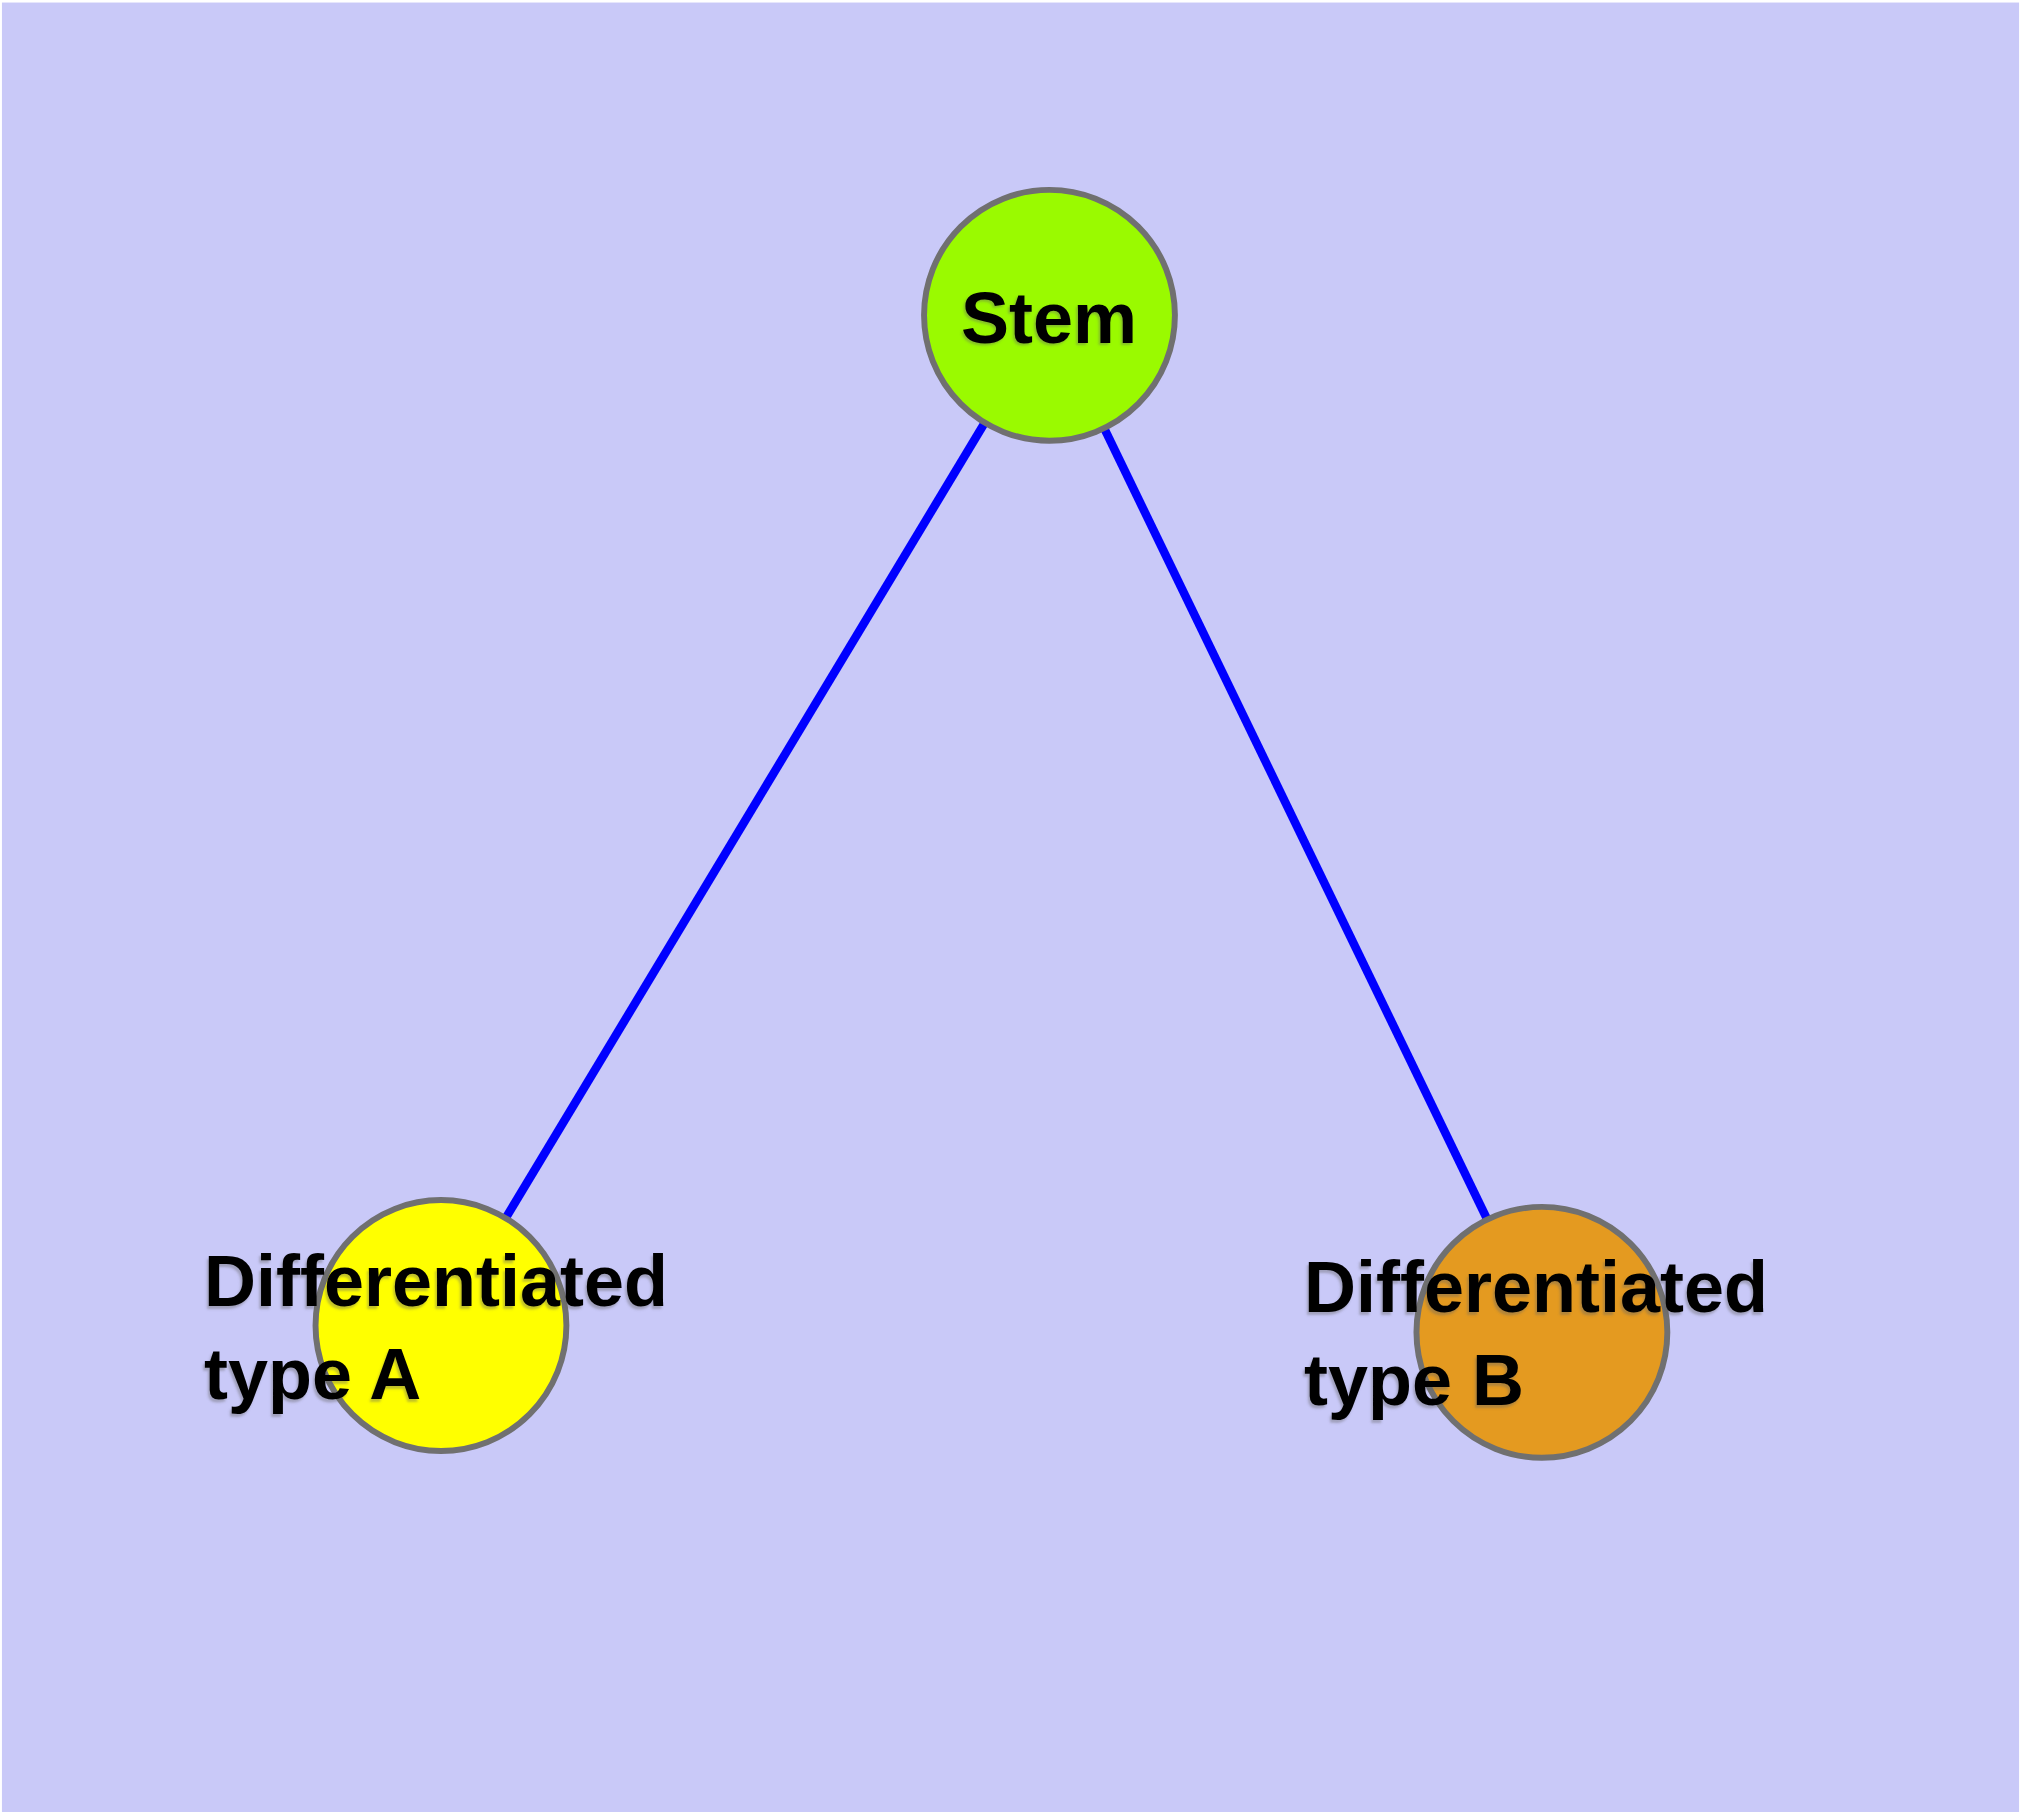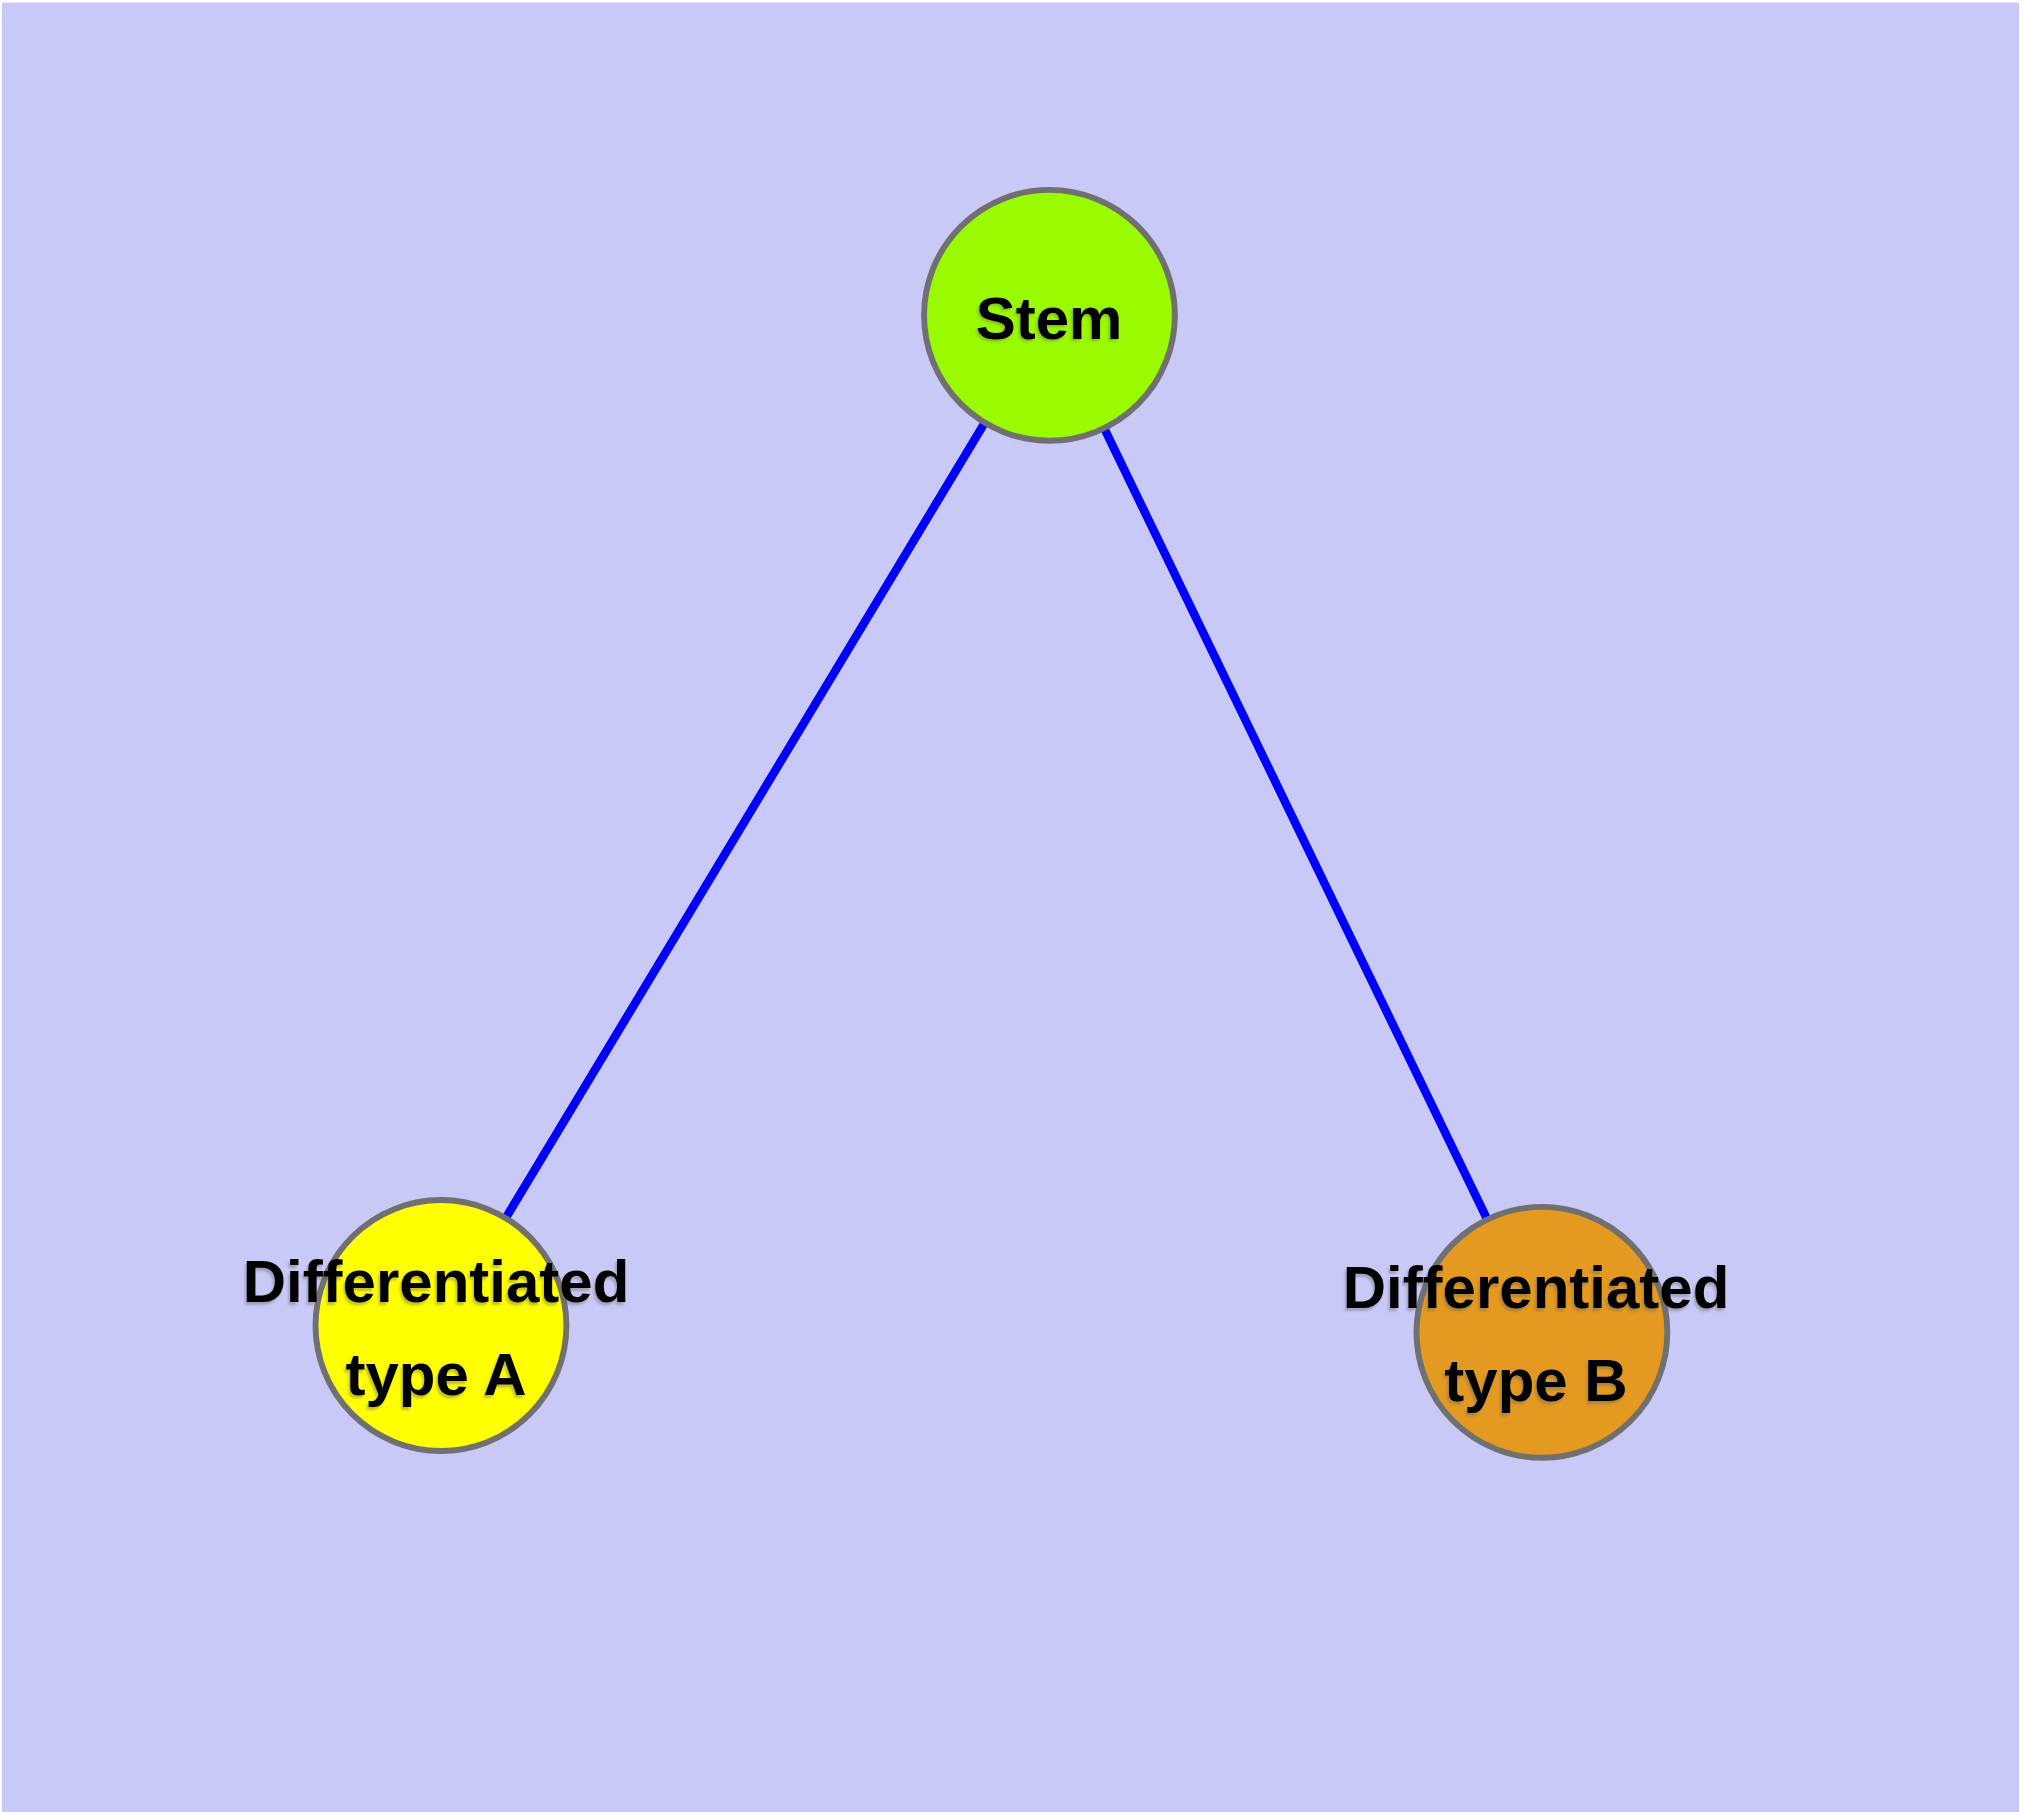--- a/index.html
+++ b/index.html
@@ -20,23 +20,22 @@
   }
   .stage svg {
     position: absolute;
     left: 0;
     top: 0;
     display: block;
   }
   .node-label {
     position: absolute;
     transform: translate(-50%, -50%);
-    text-align: center;
     white-space: pre-line;
-    font-size: 60px;
+    font-size: 72px;
     font-weight: bold;
     line-height: 93px;
     color: #000000;
     text-shadow: -1.7px 2.5px 2.5px rgba(100,100,100,0.40);
     pointer-events: none;
   }
   .label-stem   { left: 1049px; top: 318px;  }
   .label-type-a { left: 436px;  top: 1328px; }
   .label-type-b { left: 1536px; top: 1334px; }
 </style>

